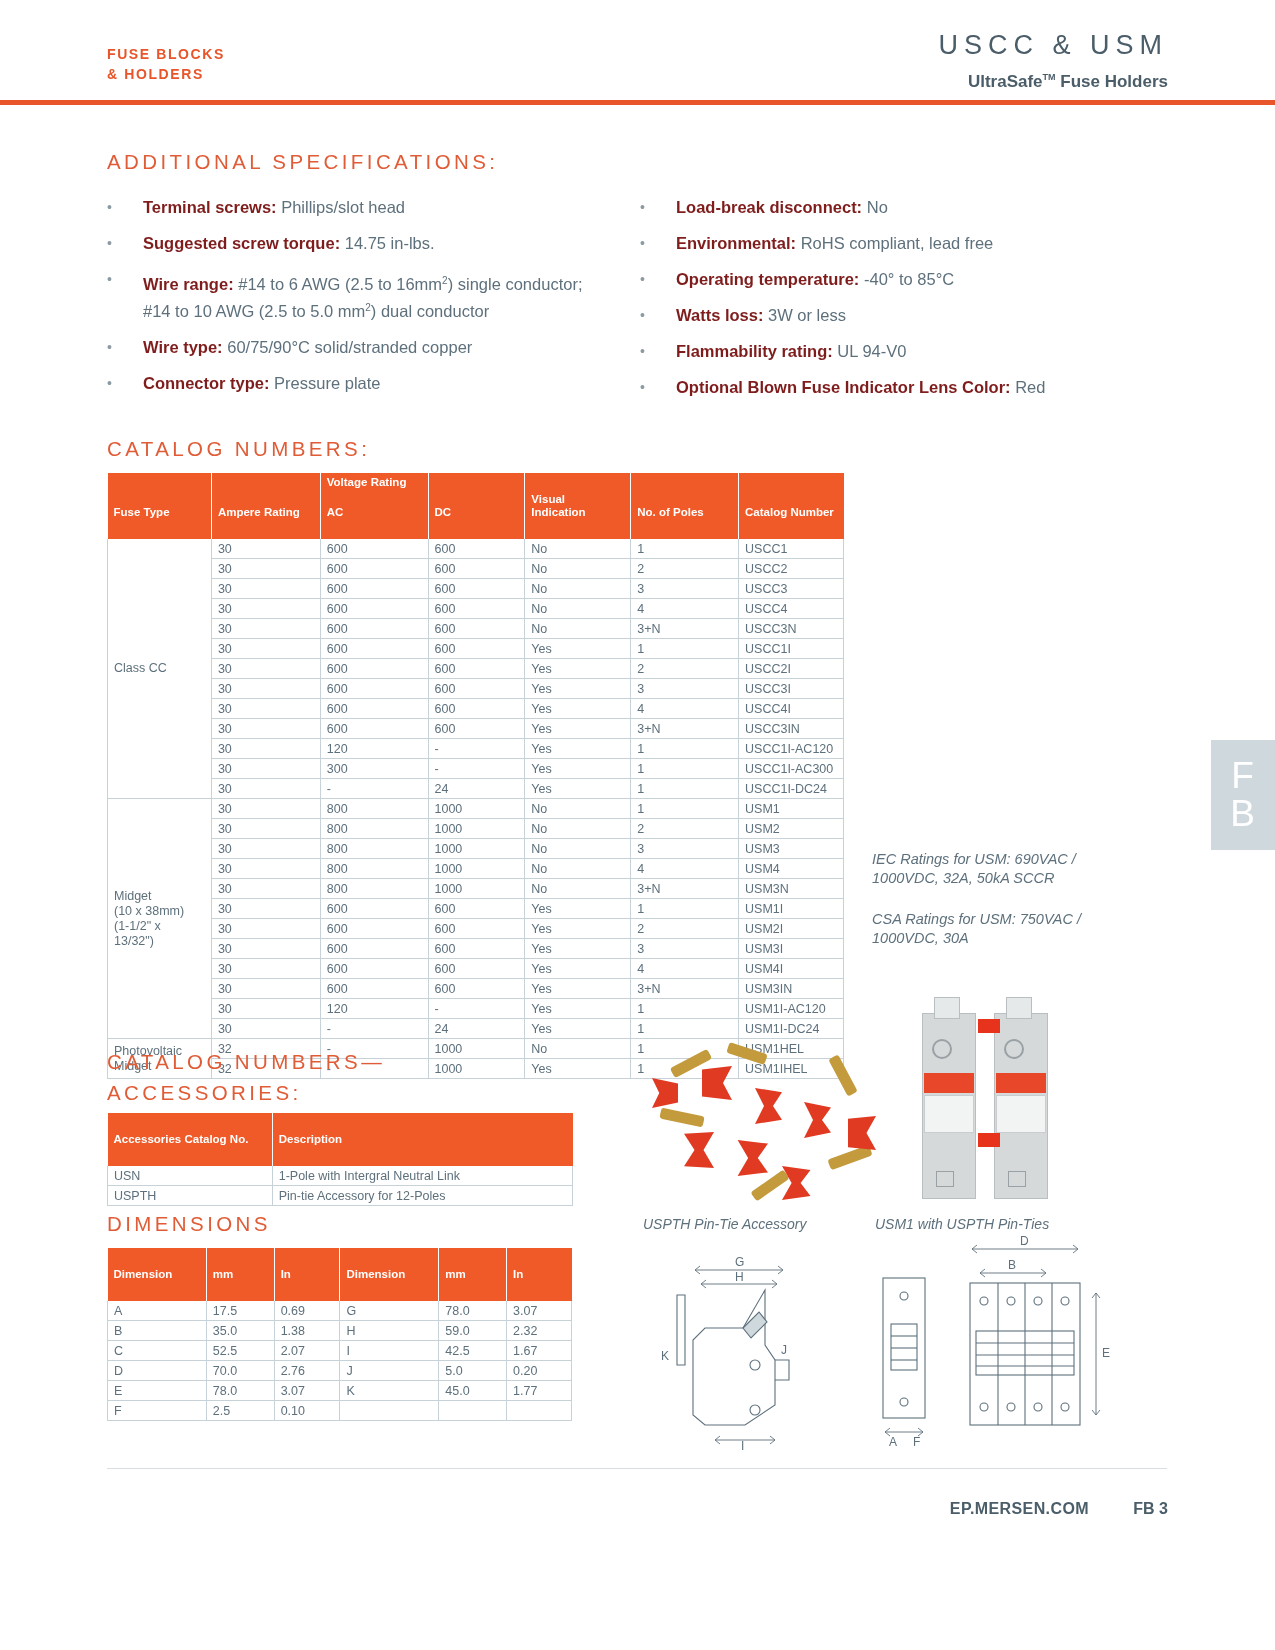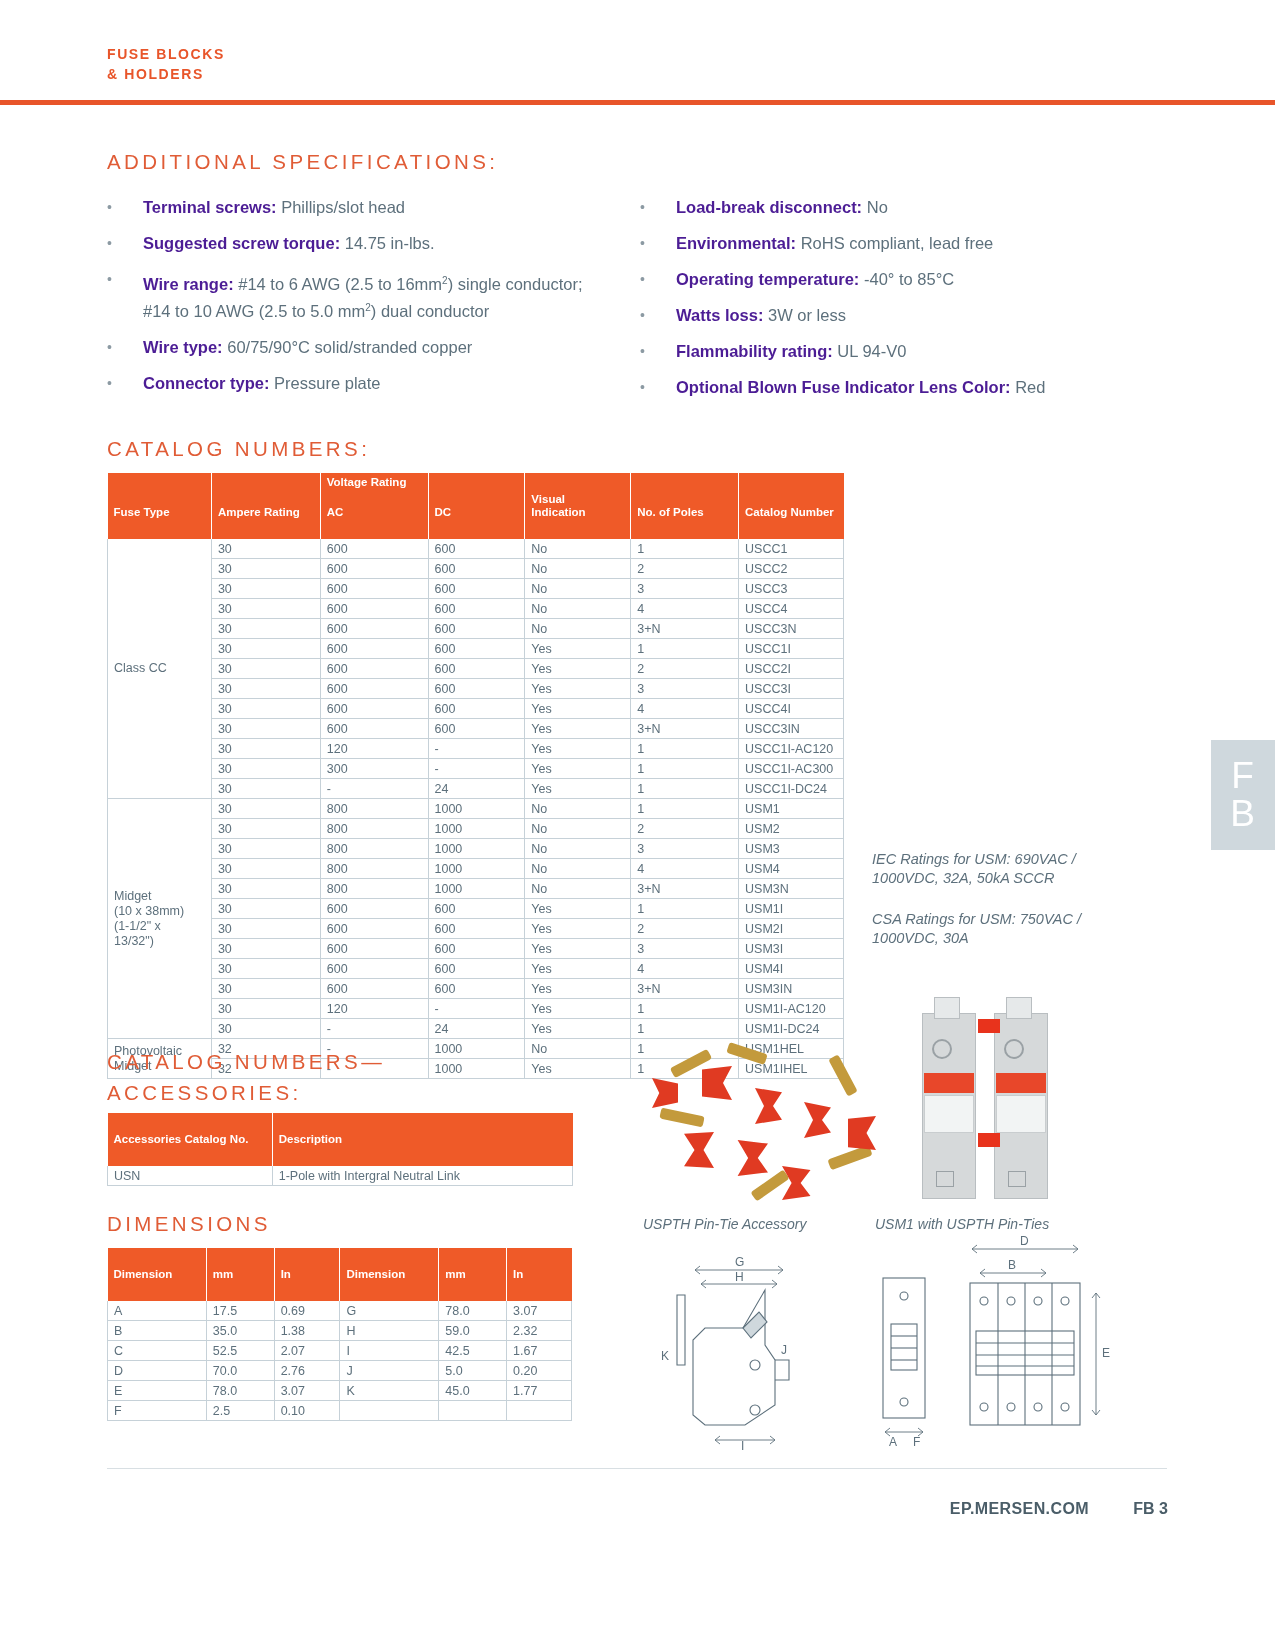--- a/index.html
+++ b/index.html
@@ -42,21 +42,21 @@
     font-weight: normal; line-height: 31px; white-space: pre-line;
   }
 
   
   .spec-col { position: absolute; }
   .spec-item { display: flex; margin-bottom: 13px; }
   .spec-bullet {
     width: 36px; flex: 0 0 36px; color: #8c9aa3; font-size: 14px; line-height: 23px;
   }
   .spec-text { font-size: 16.5px; line-height: 23px; color: #5d707c; }
-  .spec-text b { color: #4c1d95; font-weight: bold; }
+  .spec-text b { color: #7f1d1d; font-weight: bold; }
   .spec-text sup { font-size: 10px; vertical-align: super; }
 
   
   table { border-collapse: collapse; }
   .tbl { font-size: 12px; color: #5d707c; }
   .tbl th {
     background: #ef5a28; color: #ffffff; font-weight: bold;
     font-size: 11.5px; text-align: left; padding: 20px 6px;
     border-right: 1px solid #ffffff; vertical-align: bottom;
     line-height: 13px;
@@ -144,20 +144,24 @@
   .brass { background: #c39a3c; border-radius: 3px; }
   .redclip { background: #e03a22; }
 </style>
 </head>
 <body>
 
 <div class="page-header">
   <div class="hdr-left">
     <div class="l1">FUSE BLOCKS</div>
     <div class="l2">&amp; HOLDERS</div>
+  </div>
+  <div class="hdr-right">
+    <div class="title">USCC &amp; USM</div>
+    <div class="subtitle"><span>UltraSafe</span><sup>TM</sup><span> Fuse Holders</span></div>
   </div>
   <div class="hdr-rule"></div>
 </div>
 
 <div class="sec-title" style="position:absolute;left:107px;top:146px;">ADDITIONAL SPECIFICATIONS:</div>
 
 <div class="spec-col" style="left:107px;top:196px;width:500px;">
   <div class="spec-item">
     <div class="spec-bullet">•</div>
     <div class="spec-text"><b>Terminal screws:</b><span> Phillips/slot head</span></div>
@@ -482,20 +486,24 @@
   <thead>
     <tr style="height:22px;">
       <th>Accessories Catalog No.</th>
       <th>Description</th>
     </tr>
   </thead>
   <tbody id="accessories-body">
       <tr>
         <td class="first">USN</td>
         <td>1-Pole with Intergral Neutral Link</td>
+      </tr>
+      <tr>
+        <td class="first">USPTH</td>
+        <td>Pin-tie Accessory for 12-Poles</td>
       </tr>
     </tbody>
 </table>
 
 <div class="sec-title" style="position:absolute;left:107px;top:1208px;">DIMENSIONS</div>
 
 <table class="tbl" id="dimensions-table">
   <colgroup>
       <col class="d0">
       <col class="d1">

